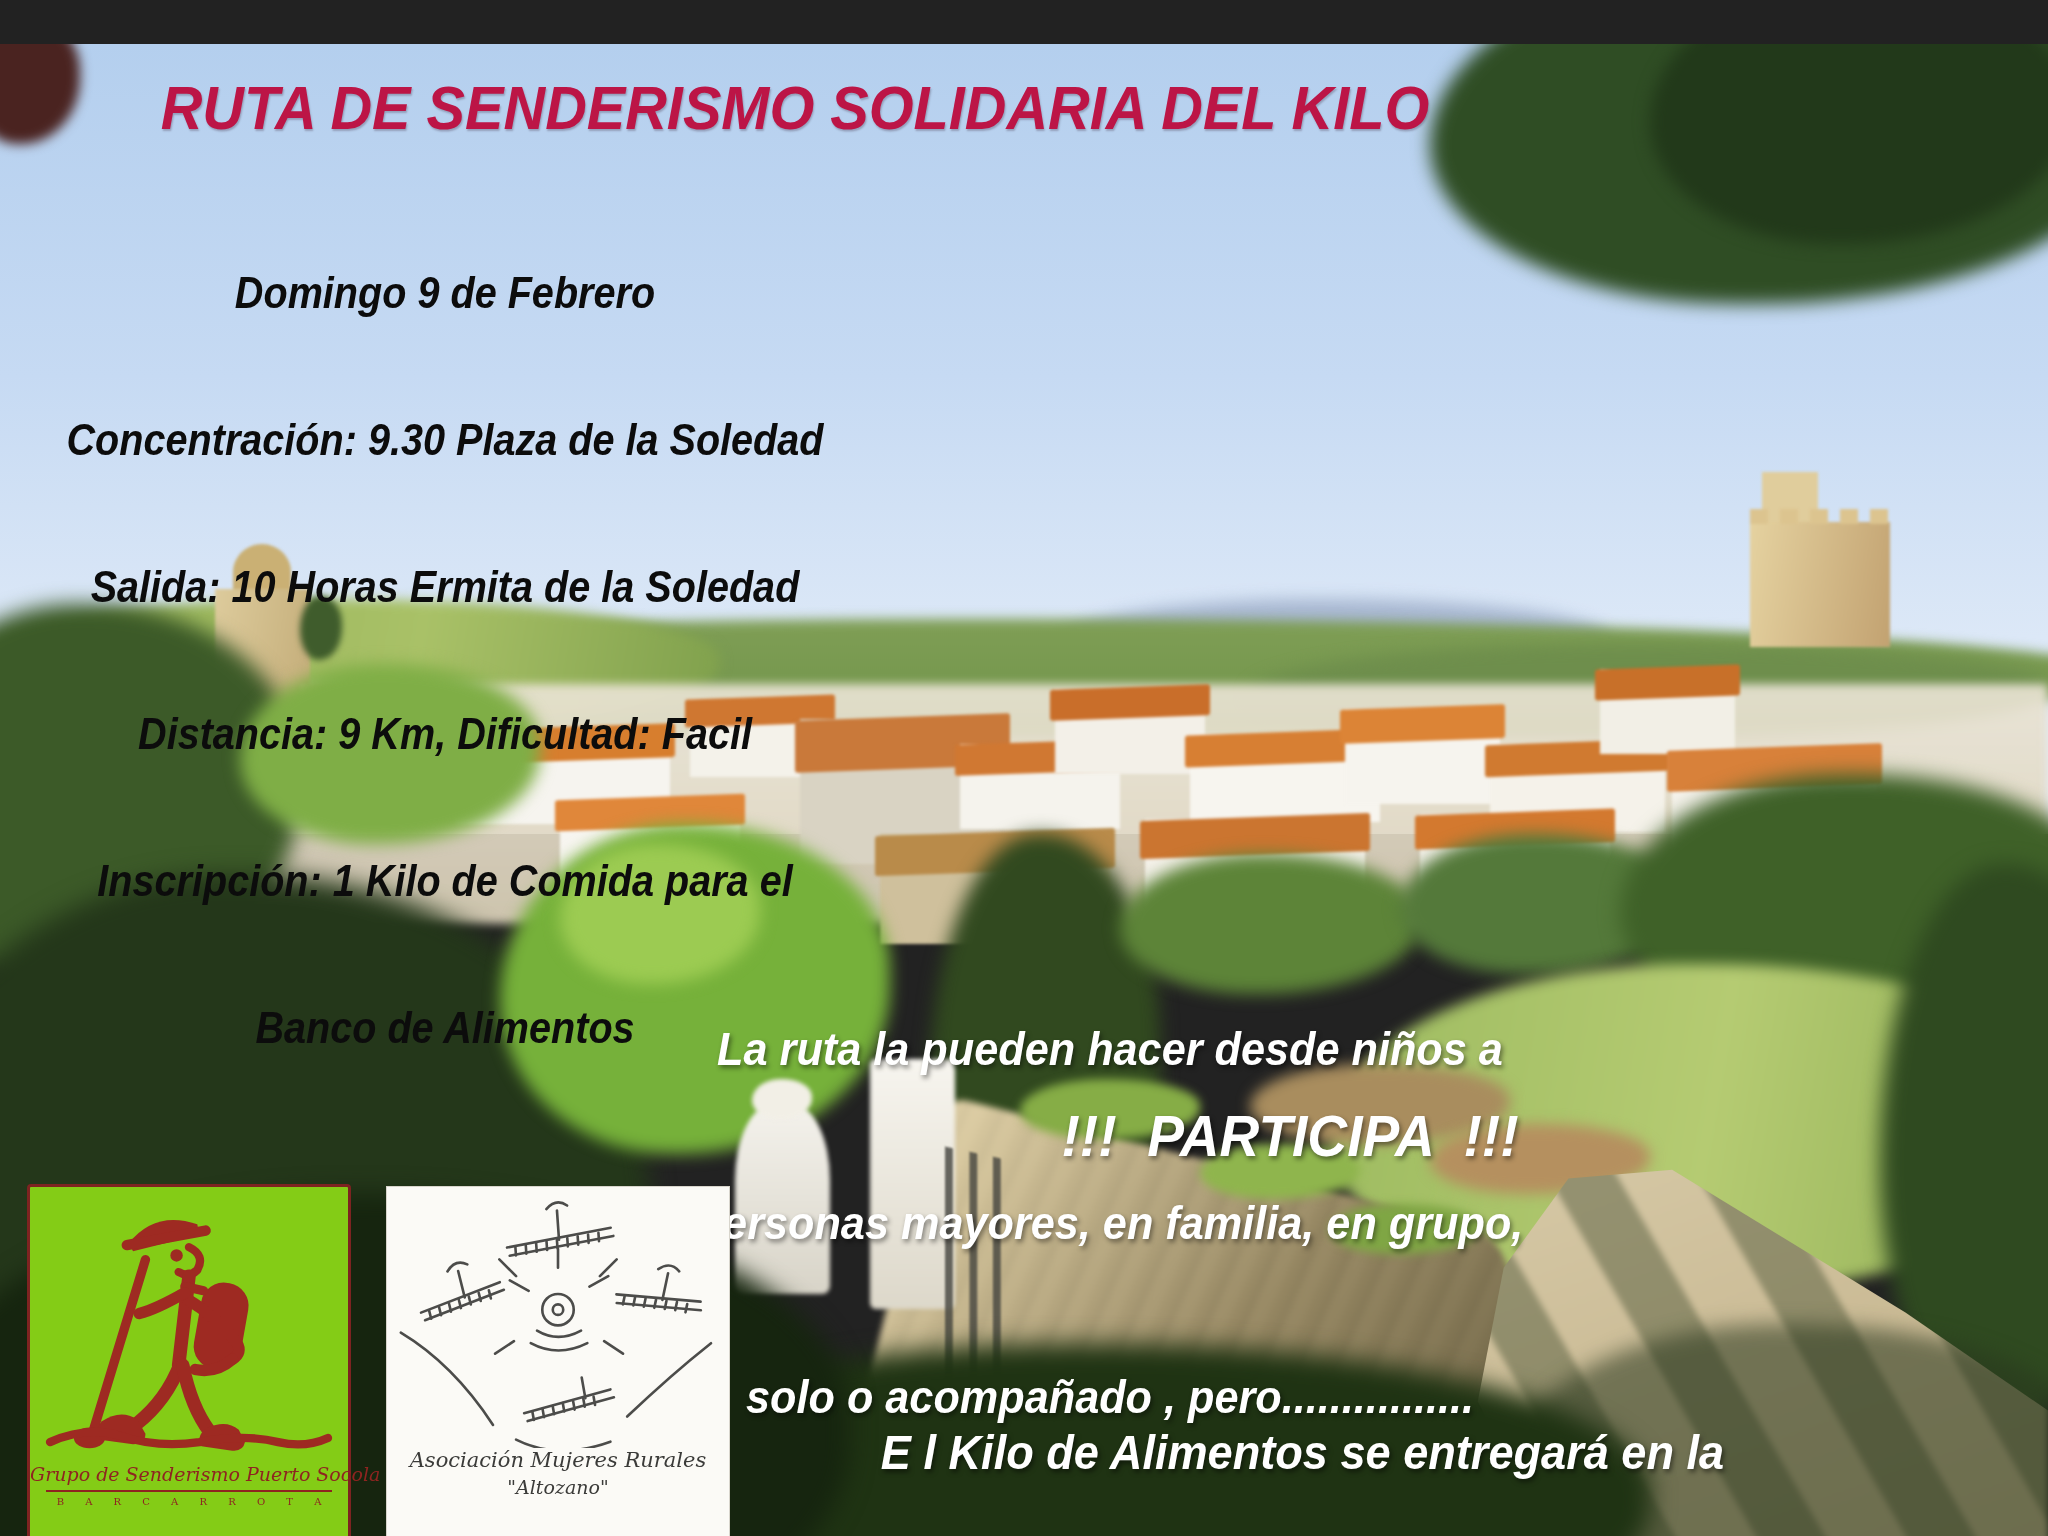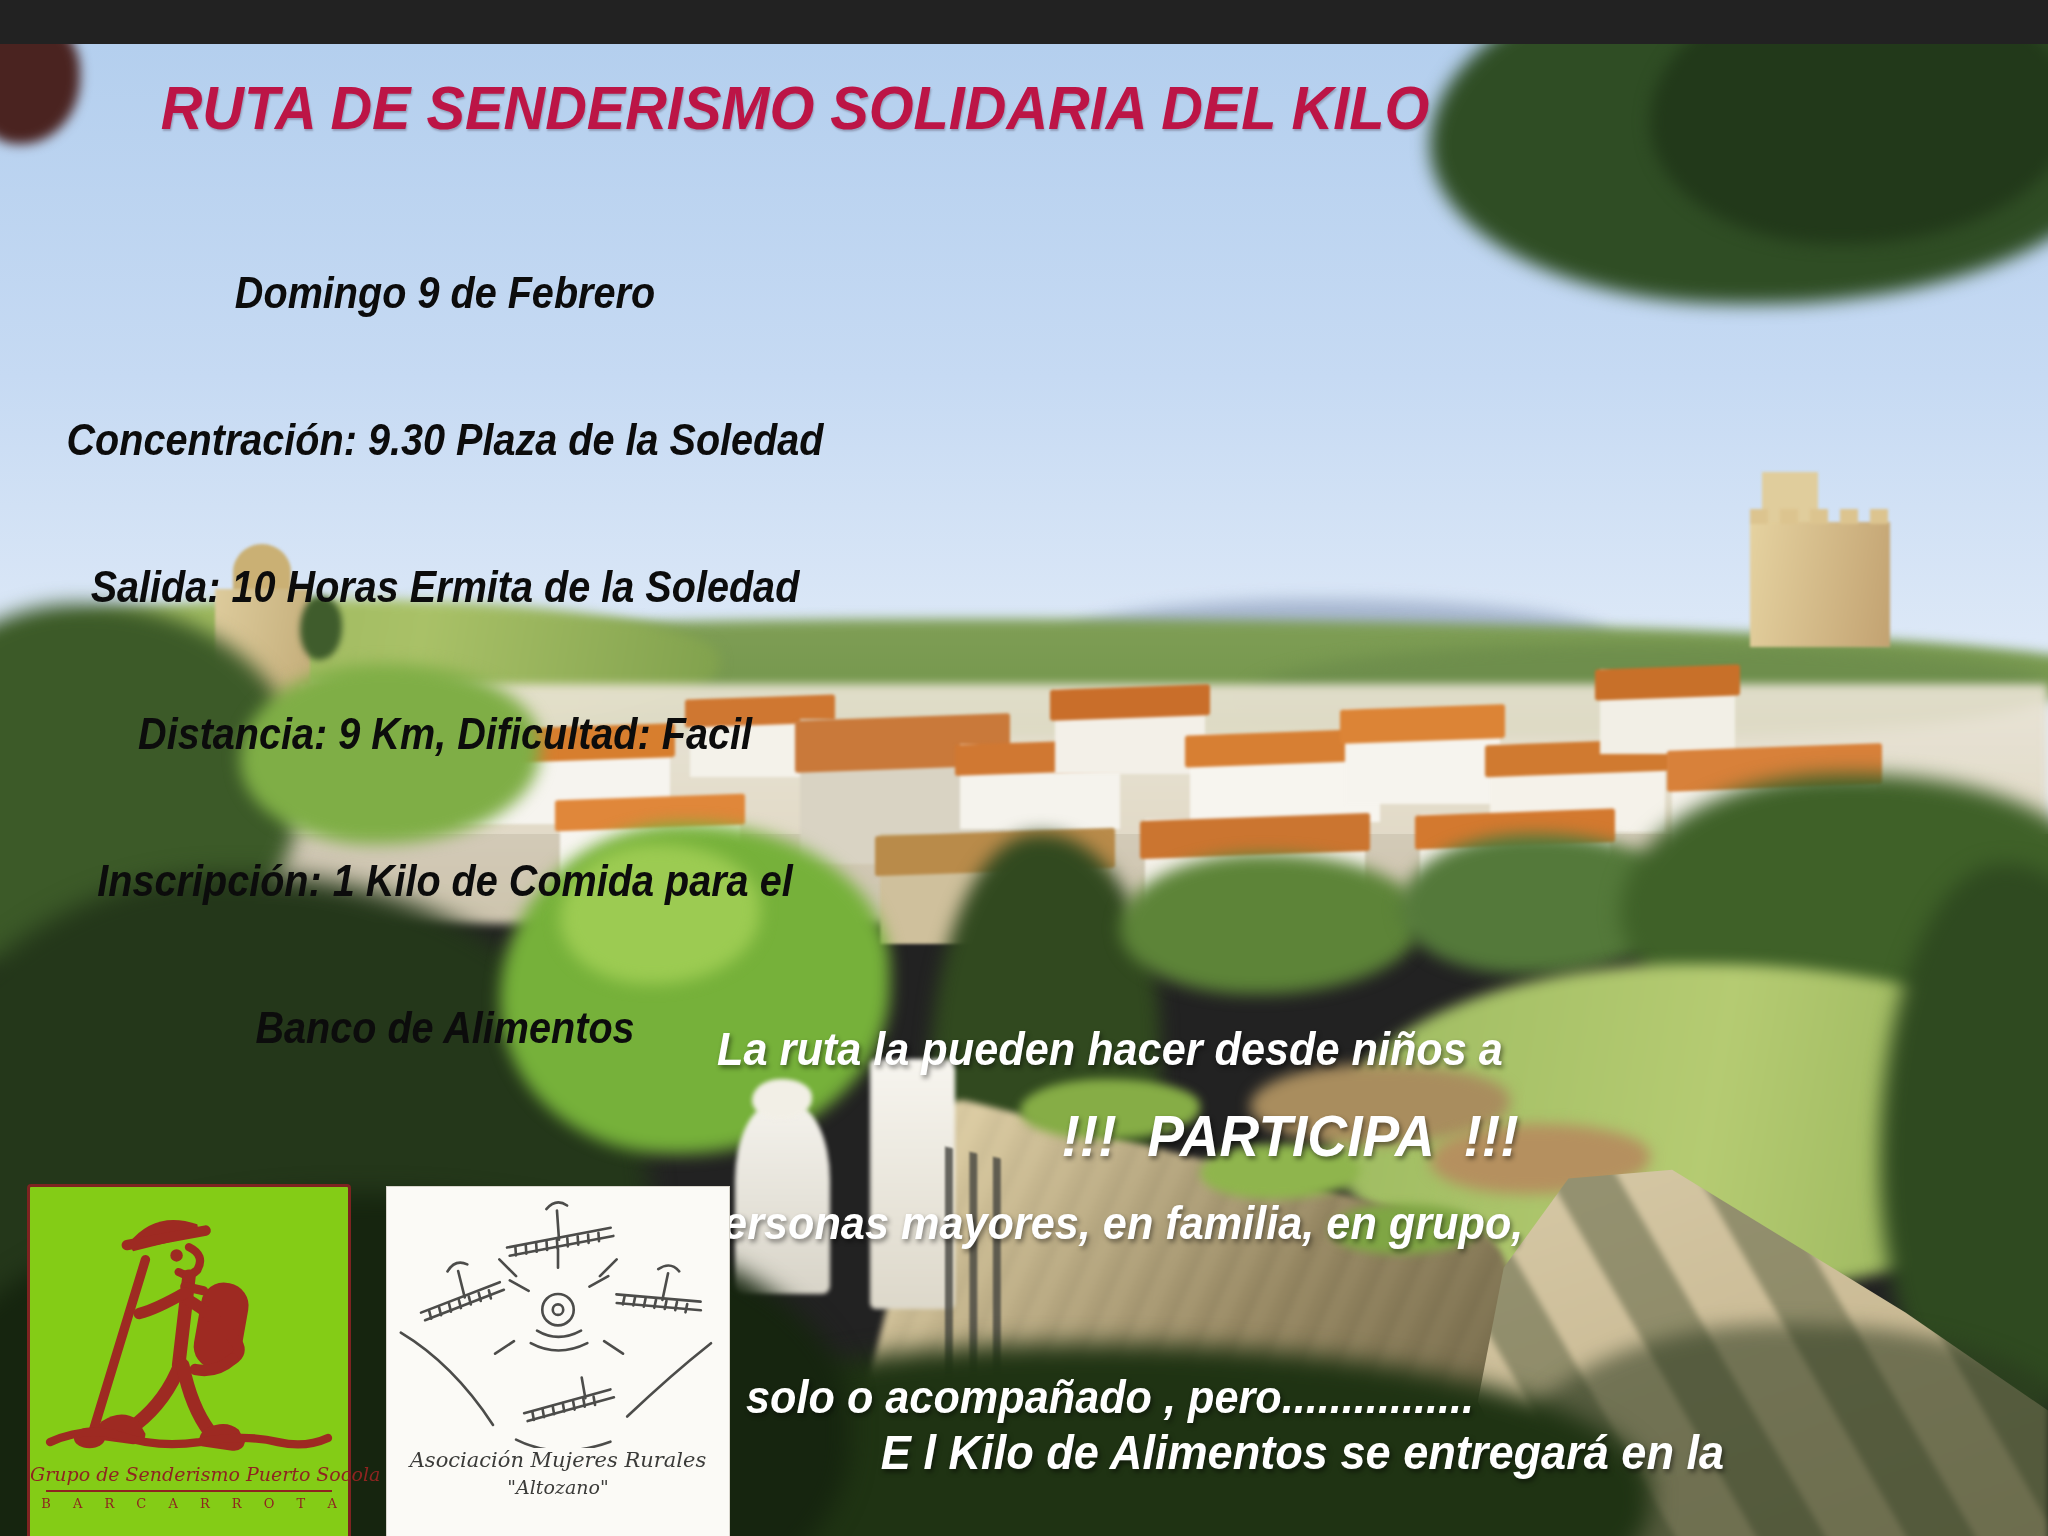--- a/index.html
+++ b/index.html
@@ -47,21 +47,21 @@
   .cta{left:1030px;top:1058px;width:520px;font-size:58px;color:#fff;
     transform:scaleX(.95);text-shadow:2px 3px 5px rgba(0,0,0,.45);}
   .note{left:845px;top:1254px;width:915px;font-size:48px;line-height:62px;color:#fff;
     transform:scaleX(.94);transform-origin:50% 0;text-shadow:2px 3px 5px rgba(0,0,0,.5);}
   
   .logo{position:absolute;background:#84cc16;text-align:center;}
   .logo1{left:27px;top:1140px;width:318px;height:382px;border:3px solid #7e2321;border-radius:4px;}
   .logo2{left:386px;top:1142px;width:344px;height:364px;background:#fbfaf6;box-shadow:0 0 0 1px #d8d5cc inset;}
   .logo1-name{font-family:"DejaVu Serif",serif;font-style:italic;font-size:19px;color:#8e2420;margin-top:-8px;white-space:pre;}
   .logo1-line{border-top:2px solid #8e2420;margin:5px 16px 4px 16px;}
-  .logo1-town{font-family:"DejaVu Serif",serif;font-size:13px;color:#8e2420;letter-spacing:9px;padding-left:9px;white-space:pre;}
+  .logo1-town{font-family:"DejaVu Serif",serif;font-size:10px;color:#8e2420;letter-spacing:9px;padding-left:9px;white-space:pre;}
   .logo2-name{font-family:"DejaVu Serif",serif;font-style:italic;font-size:21px;color:#3b3b39;margin-top:-4px;white-space:pre;}
   .logo2-nick{font-family:"DejaVu Serif",serif;font-style:italic;font-size:19px;color:#3b3b39;margin-top:4px;white-space:pre;}
 </style>
 </head>
 <body>
 
 <div class="poster">
 
   <div class="abs sky"></div>
 

